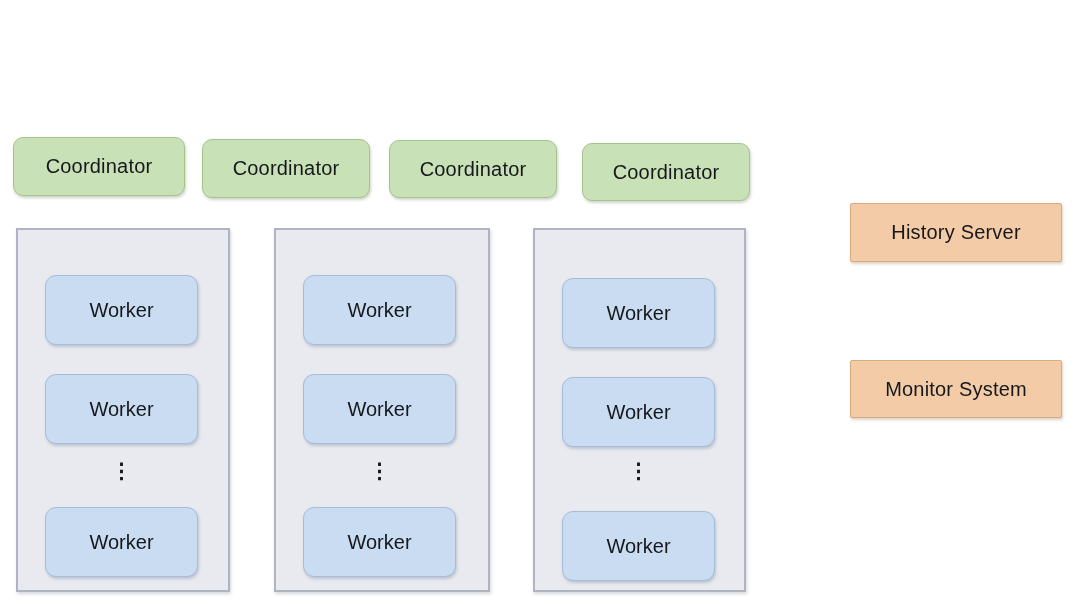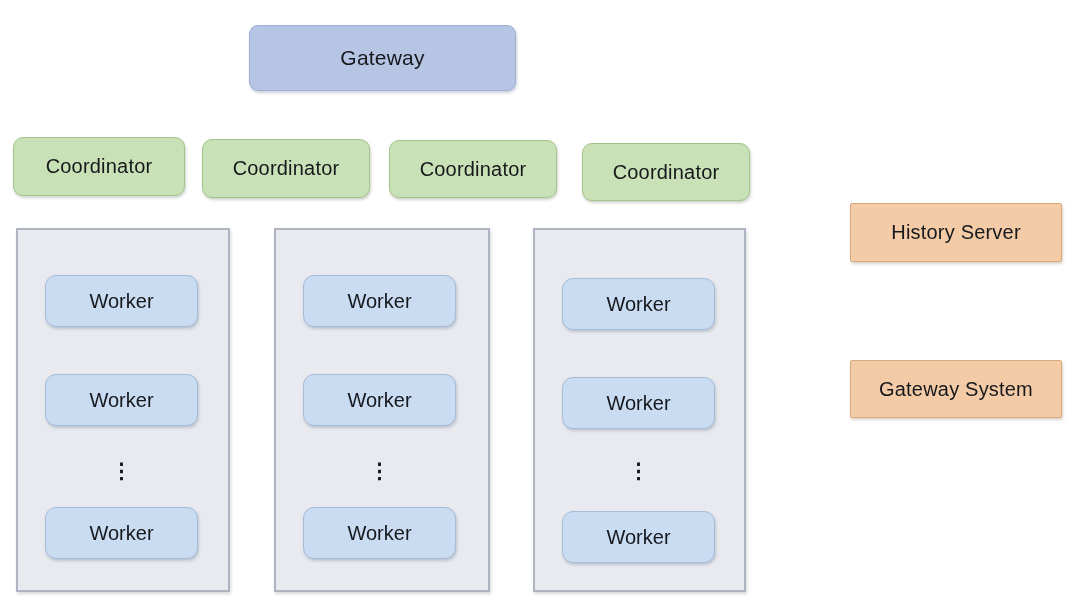--- a/index.html
+++ b/index.html
@@ -54,21 +54,21 @@
     border: 2px solid var(--group-border, #b0b4c2);
     box-shadow: 1px 2px 3px rgba(120,125,140,0.3);
   }
   .g1 { left: 16px;  width: 214px; }
   .g2 { left: 274px; width: 216px; }
   .g3 { left: 533px; width: 213px; }
   .worker {
     position: absolute;
     left: 27px;
     width: 153px;
-    height: 52px;
+    height: 70px;
     display: flex;
     align-items: center;
     justify-content: center;
     box-sizing: border-box;
     background: var(--worker-fill, #c9dcf2);
     border: 1px solid var(--worker-border, #a7bcd9);
     border-radius: 11px;
     box-shadow: 1px 2px 3px rgba(110,125,150,0.35);
     font-size: 20px;
     font-weight: 500;
@@ -101,23 +101,20 @@
     box-shadow: 1px 2px 3px rgba(150,125,100,0.35);
   }
   .sv1 { top: 203px; height: 59px; }
   .sv2 { top: 360px; height: 58px; }
 </style>
 </head>
 <body>
 
 <div class="canvas">
 
-  <div class="box gateway">
-    <span>Gateway</span>
-  </div>
 
   <div class="box coordinator co1">
     <span>Coordinator</span>
   </div>
   <div class="box coordinator co2">
     <span>Coordinator</span>
   </div>
   <div class="box coordinator co3">
     <span>Coordinator</span>
   </div>
@@ -161,16 +158,16 @@
     <div class="dots">⋮</div>
     <div class="worker w3">
       <span>Worker</span>
     </div>
   </div>
 
   <div class="box service sv1">
     <span>History Server</span>
   </div>
   <div class="box service sv2">
-    <span>Gateway System</span>
+    <span>Monitor System</span>
   </div>
 
 </div>
 
 </body></html>

